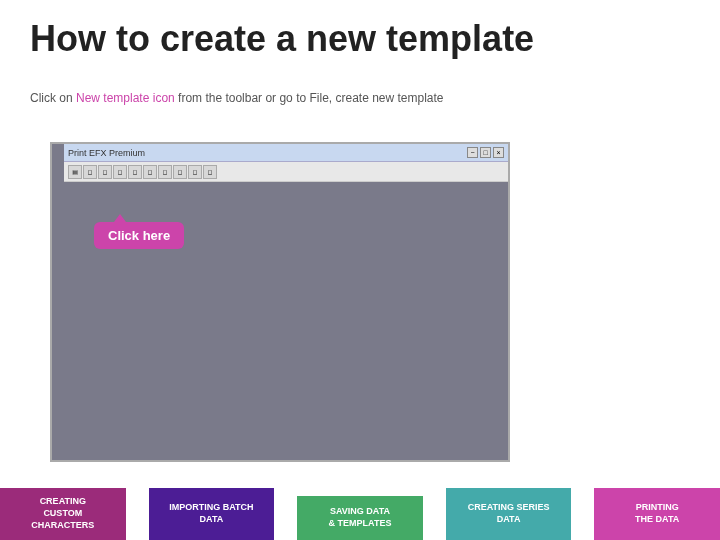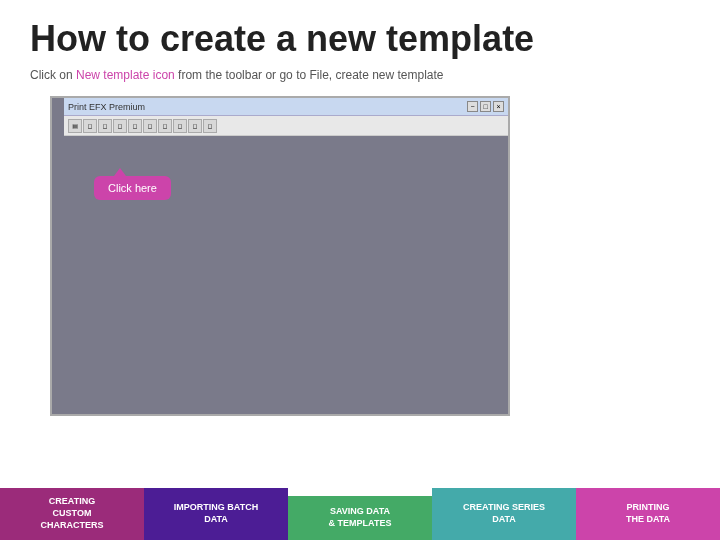--- a/index.html
+++ b/index.html
@@ -1,15 +1,15 @@
 <!DOCTYPE html>
 <html><head>
   <meta charset="utf-8">
   <style>
-    * { margin: 0; padding: 0; box-sizing: border-box; }
+    * { margin: 0; padding: 0; box-sizing: border-box; gap: 23px; }
 
     body {
       width: 720px;
       height: 540px;
       font-family: Arial, sans-serif;
       background: #ffffff;
       overflow: hidden;
     }
 
     .page {
@@ -109,22 +109,22 @@
       background: #888898;
       position: relative;
     }
 
     .click-here-bubble {
       position: absolute;
       top: 40px;
       left: 30px;
       background: #cc44aa;
       color: white;
-      font-size: 11px;
-      font-weight: normal;
+      font-size: 13px;
+      font-weight: bold;
       padding: 6px 14px;
       border-radius: 6px;
     }
 
     .click-here-bubble::after {
       content: '';
       position: absolute;
       top: -8px;
       left: 20px;
       border-left: 6px solid transparent;

